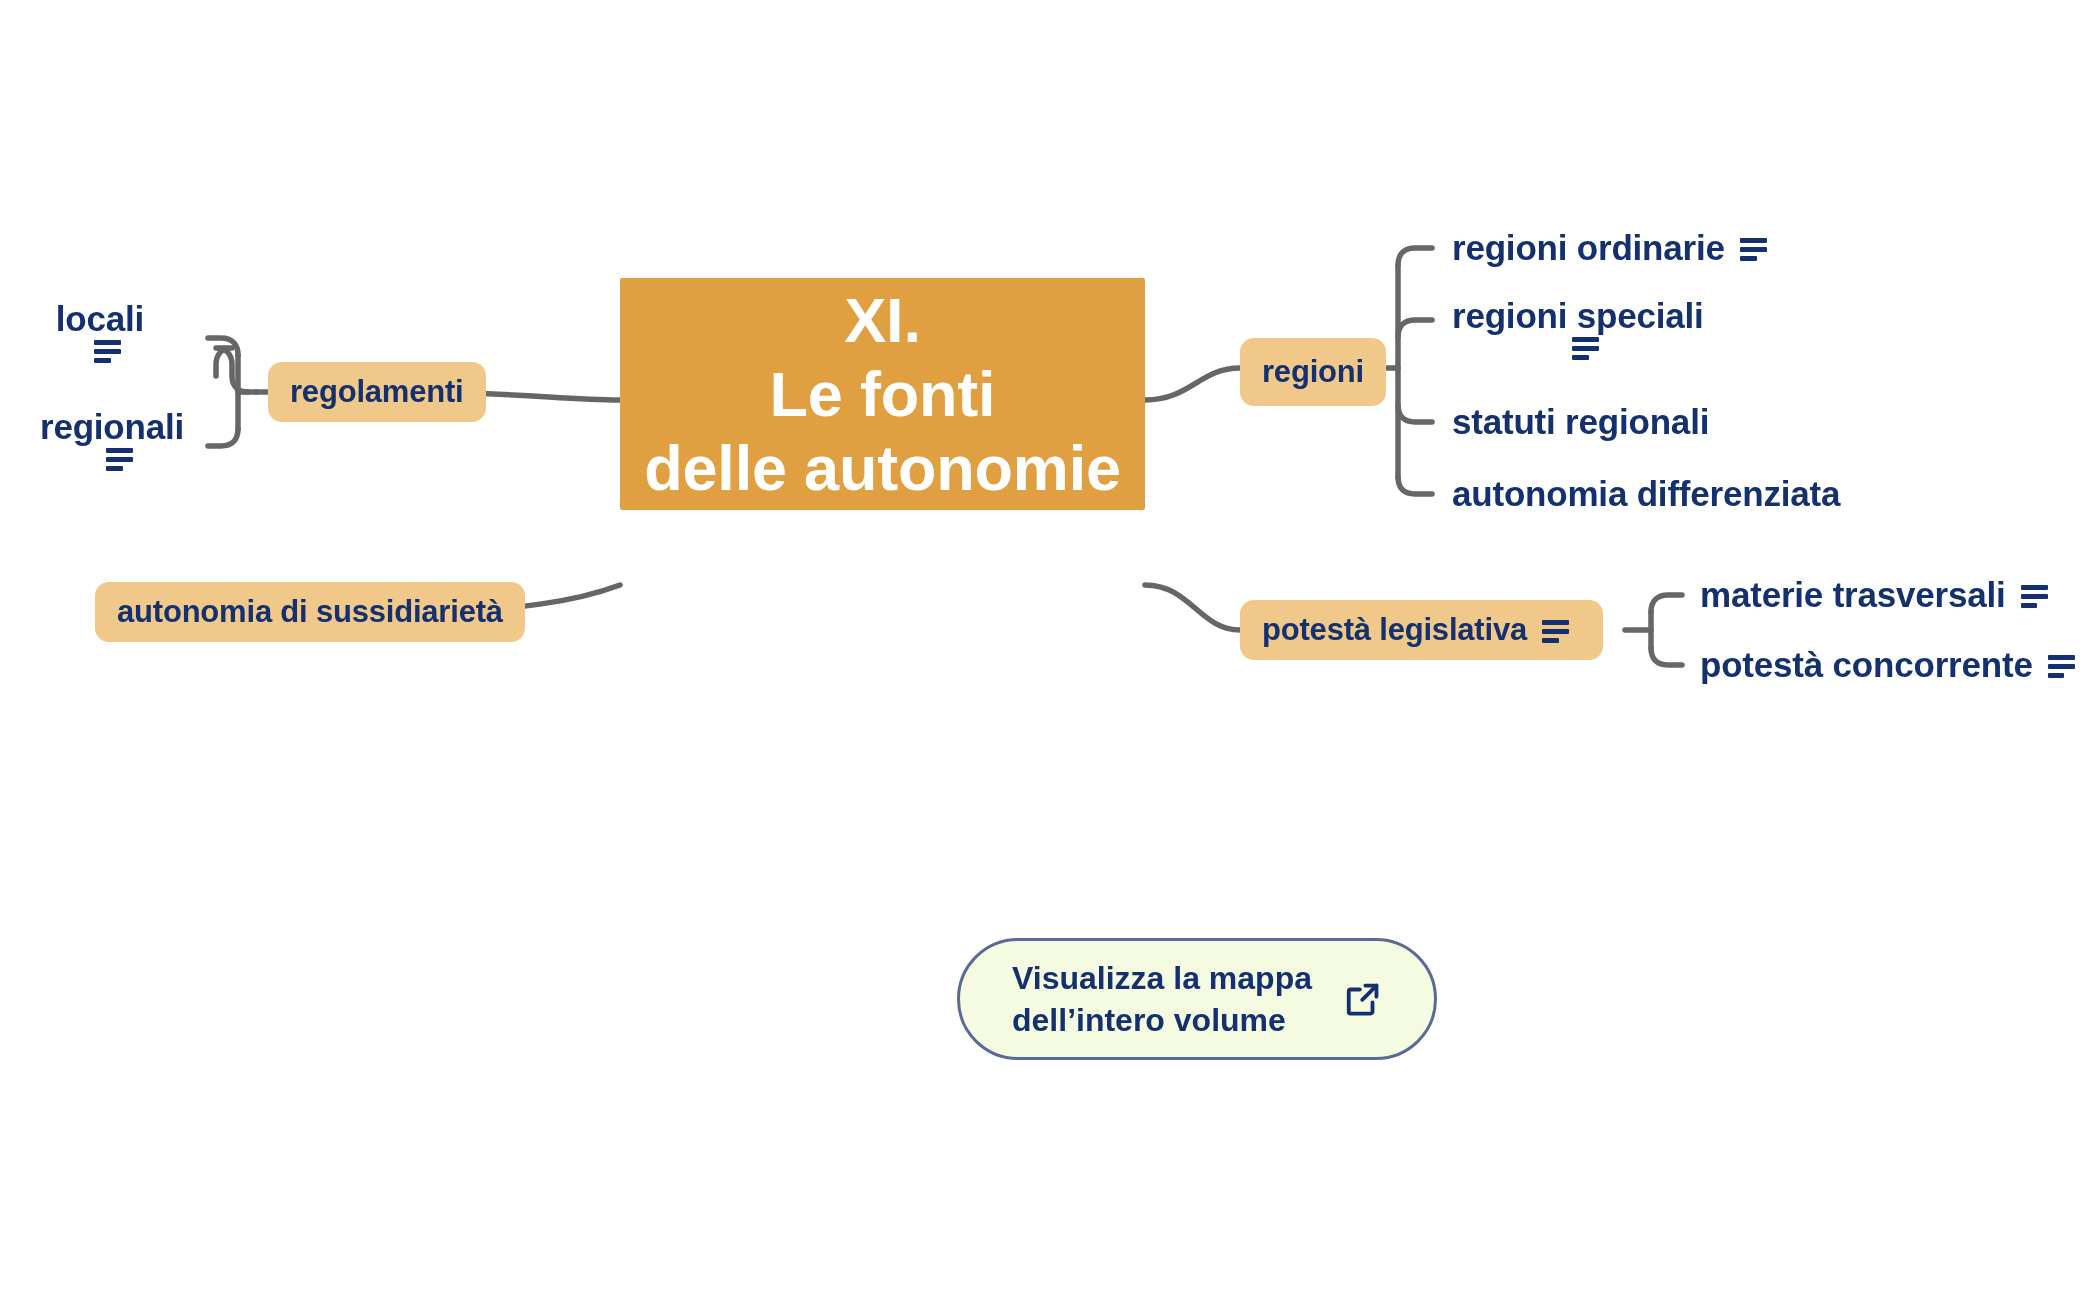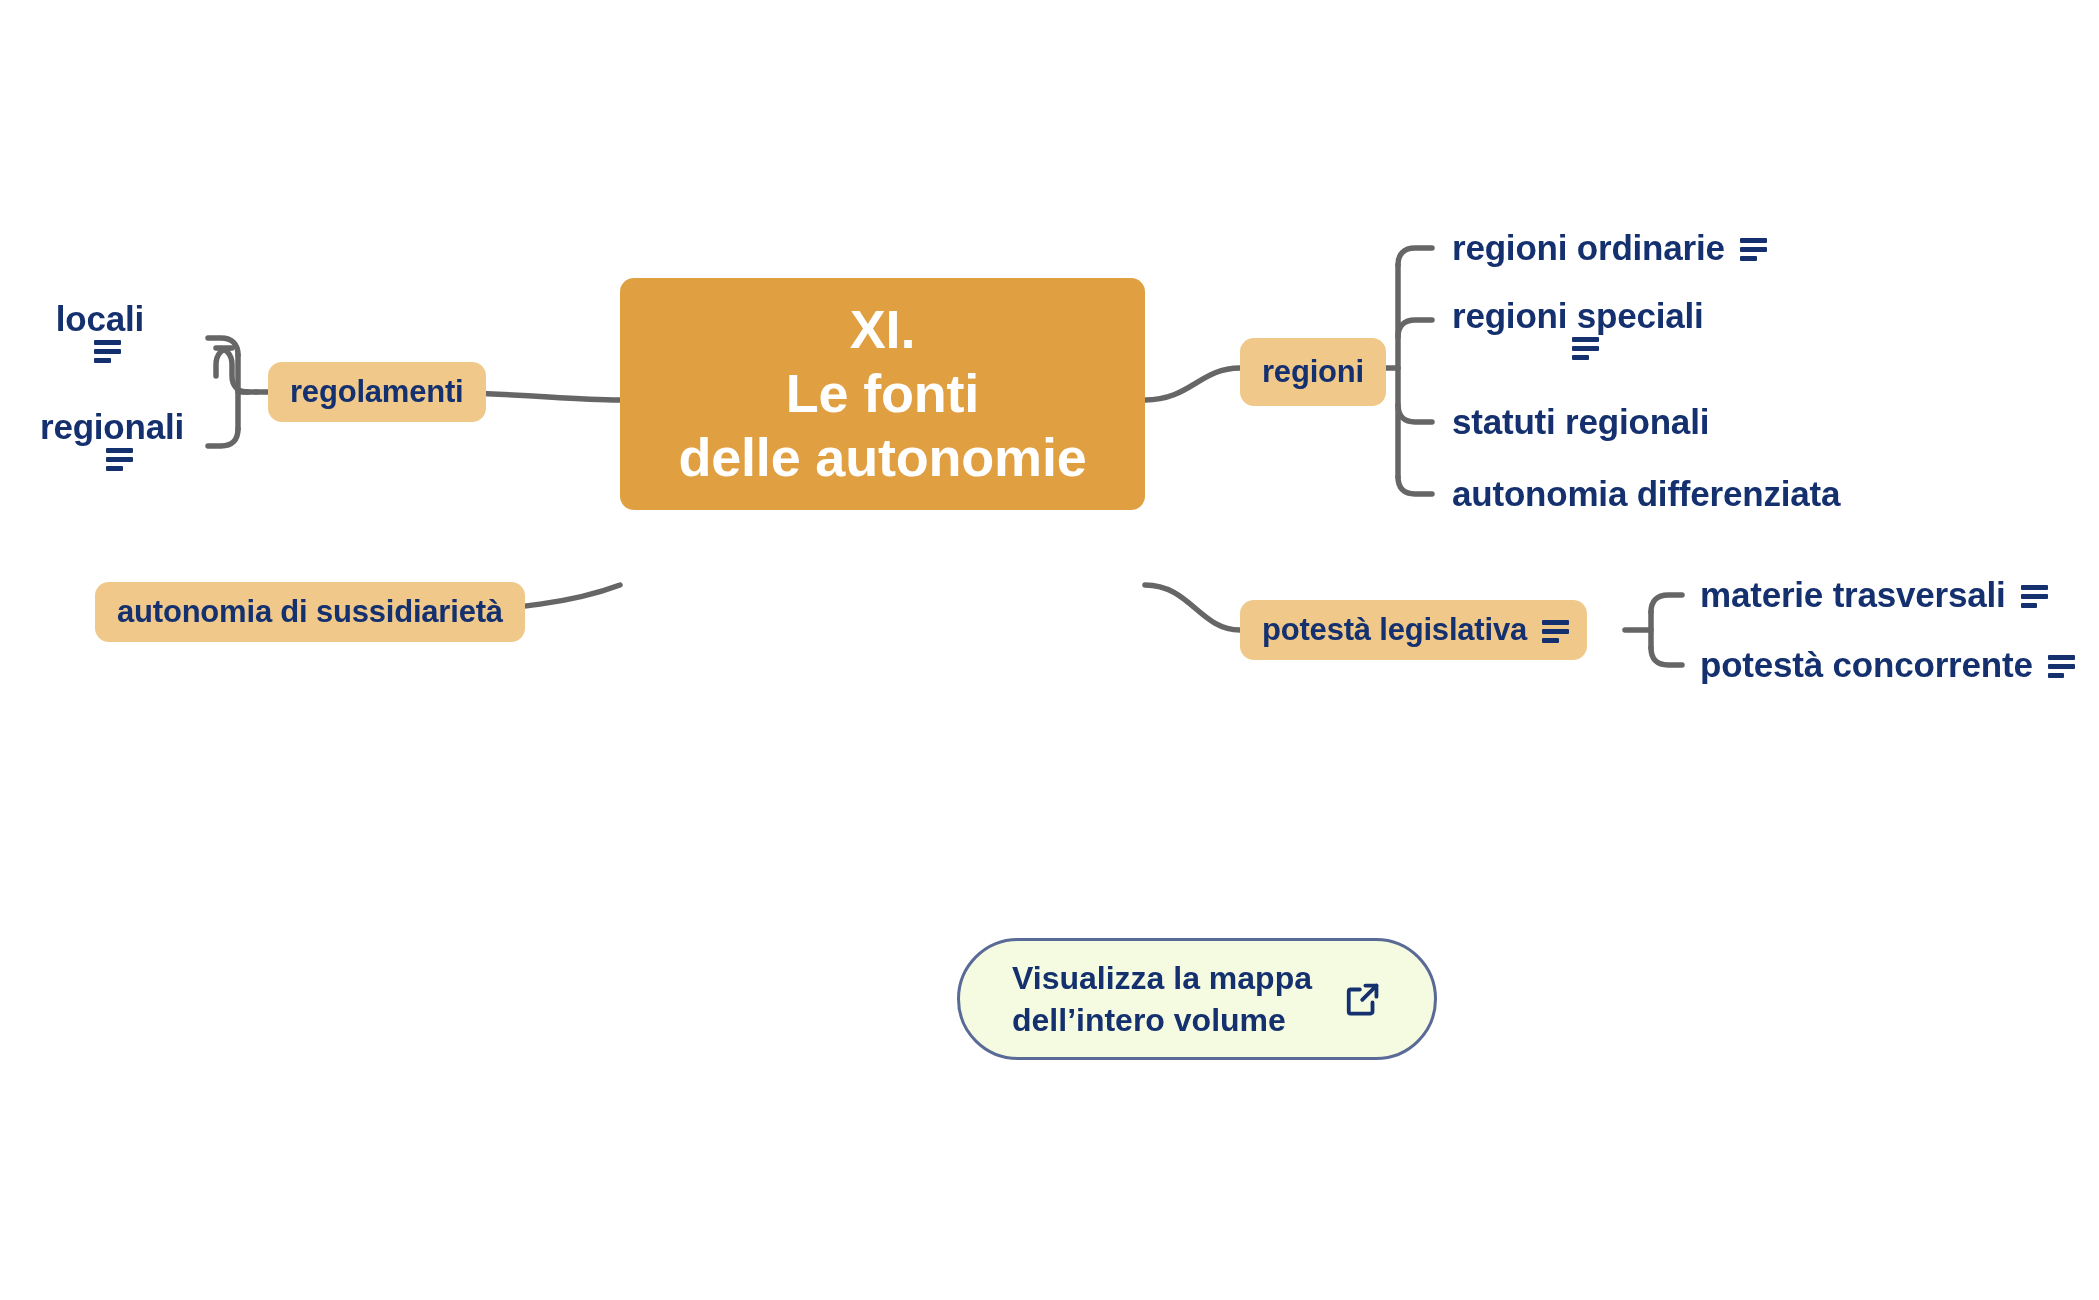--- a/index.html
+++ b/index.html
@@ -38,22 +38,22 @@
     justify-content: center;
     color: #14306e;
     font-weight: bold;
     letter-spacing: -0.2px;
     z-index: 5;
   }
 
   .node-root {
     background: #e09f40;
     color: #ffffff;
-    border-radius: 14px;
-    font-size: 54px;
+    border-radius: 2px;
+    font-size: 63px;
     line-height: 1.18;
     text-align: center;
     font-weight: bold;
   }
   .node-root .root-text {
     white-space: pre-line;
   }
 
   .node-branch {
     background: #efc88a;
@@ -226,21 +226,21 @@
   </div>
 
   <div class="node node-leaf leaf-right" style="left:1452px; top:470px; height:48px;">
     <span class="label">autonomia differenziata</span>
   </div>
 
   <div class="node node-leaf leaf-right" style="left:1452px; top:398px; height:48px;">
     <span class="label">statuti regionali</span>
   </div>
 
-  <div class="node node-branch" style="left:1240px; top:600px; height:60px; padding-right:18px;">
+  <div class="node node-branch" style="left:1240px; top:600px; height:60px; padding-right:34px;">
     <span class="label">potestà legislativa</span>
     <span class="note-icon">
       <i></i>
         <i></i>
         <i></i>
     </span>
   </div>
 
   <div class="node node-leaf leaf-right" style="left:1700px; top:571px; height:48px;">
     <span class="label">materie trasversali</span>

